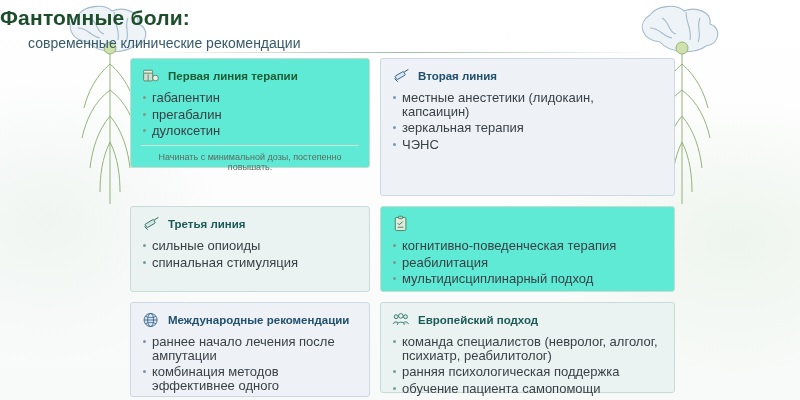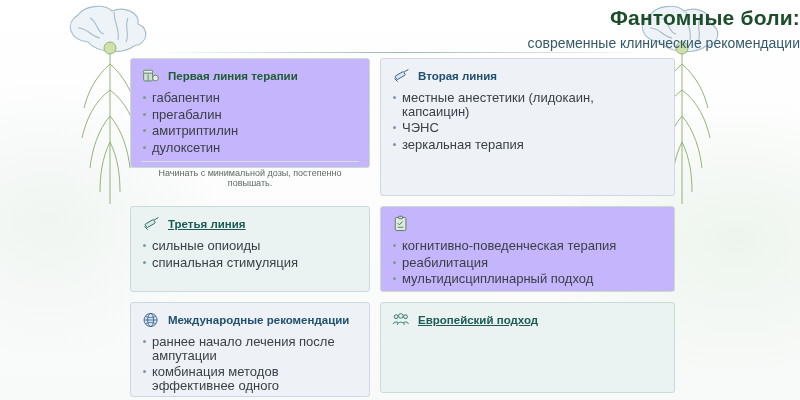--- a/index.html
+++ b/index.html
@@ -11,27 +11,27 @@
     position:relative;
   }
   .bg-wash{
     position:absolute;inset:0;
     background:
       radial-gradient(ellipse 280px 200px at 92% 60%, rgba(226,238,226,.55), rgba(255,255,255,0) 70%),
       radial-gradient(ellipse 240px 200px at 6% 55%, rgba(228,238,232,.5), rgba(255,255,255,0) 70%),
       linear-gradient(180deg,#ffffff 0%, #fbfcfb 60%, #f7faf8 100%);
   }
   
-  .header{position:absolute;top:0;left:0;right:0;height:58px;text-align:right;}
+  .header{position:absolute;top:0;left:0;right:0;height:58px;text-align:left;}
   .title{
     font-size:21px;font-weight:bold;color:#1d4d2b;letter-spacing:.2px;
     margin-top:6px;
   }
   .subtitle{
-    font-size:14px;color:#365a6b;margin-top:5px;
+    font-size:14px;color:#365a6b;margin-top:5px;padding-left:28px;
   }
   .hr{
     position:absolute;top:52px;left:150px;right:150px;height:1px;
     background:linear-gradient(90deg,rgba(160,190,170,0),rgba(140,175,155,.85),rgba(160,190,170,0));
   }
   
   .brain{position:absolute;opacity:.95;}
   .brain-left{left:58px;top:4px;}
   .brain-right{right:50px;top:4px;}
   
@@ -39,28 +39,28 @@
     position:absolute;left:130px;top:58px;width:545px;
   }
   .row{display:flex;gap:10px;margin-bottom:10px;}
   .card{
     border:1px solid #c8d9cc;
     border-radius:3px;
     padding:8px 10px 9px 10px;
     box-sizing:border-box;
     position:relative;
   }
-  .green{background:#c4b5fd;border-color:#cbdcce;}
+  .green{background:#5eead4;border-color:#cbdcce;}
   .blue{background:#eef2f7;border-color:#cdd8e4;}
   .mint{background:#eaf3f1;border-color:#c8dcd7;}
   .card-head{display:flex;align-items:center;gap:7px;margin-bottom:6px;}
   .card-title{font-size:11.5px;font-weight:bold;}
   .t-green{color:#1f5b33;}
   .t-blue{color:#20506e;}
-  .t-teal{color:#1b5a55;text-decoration:underline;}
+  .t-teal{color:#1b5a55;}
   ul{margin:0;padding:0;list-style:none;}
   li{
     font-size:13px;line-height:13.5px;color:#3a4046;
     padding-left:11px;position:relative;margin-bottom:3px;
   }
   li:before{
     content:"";position:absolute;left:2px;top:5px;
     width:3px;height:3px;border-radius:50%;background:#7c9b84;
   }
   .blue li:before{background:#7b95ae;}
@@ -137,39 +137,38 @@
           <rect x="3" y="7" width="11" height="10" rx="1.5" fill="#cfe0d2" stroke="#4e7a57" stroke-width="1"></rect>
           <rect x="3" y="4" width="11" height="3.5" rx="1" fill="#e7f0e8" stroke="#4e7a57" stroke-width="1"></rect>
           <line x1="8.5" y1="9" x2="8.5" y2="17" stroke="#4e7a57" stroke-width="1"></line>
           <rect x="14" y="10" width="7" height="7" rx="3.5" fill="#e7f0e8" stroke="#4e7a57" stroke-width="1"></rect>
         </svg>
         <span class="card-title t-green">Первая линия терапии</span>
       </div>
       <ul>
         <li>габапентин</li>
         <li>прегабалин</li>
-        <li>амитриптилин</li>
         <li>дулоксетин</li>
       </ul>
       <div class="note">Начинать с минимальной дозы, постепенно повышать.</div>
     </div>
 
     <div class="card blue" style="width:295px;height:138px;">
       <div class="card-head">
         <svg class="ic" viewBox="0 0 24 22">
           <rect x="5" y="8" width="12" height="5" rx="1" transform="rotate(-30 11 10.5)" fill="#dbe6f2" stroke="#2c5b80" stroke-width="1"></rect>
           <line x1="16" y1="6" x2="21" y2="3" stroke="#2c5b80" stroke-width="1.2"></line>
           <line x1="4" y1="14" x2="8" y2="18" stroke="#2c5b80" stroke-width="1.2"></line>
         </svg>
         <span class="card-title t-blue">Вторая линия</span>
       </div>
       <ul>
         <li><span>местные анестетики (лидокаин, капсаицин)</span></li>
+        <li>зеркальная терапия</li>
         <li>ЧЭНС</li>
-        <li>зеркальная терапия</li>
       </ul>
     </div>
   </div>
 
   <div class="row">
     <div class="card mint" style="width:240px;height:86px;">
       <div class="card-head">
         <svg class="ic" viewBox="0 0 24 22">
           <rect x="5" y="8" width="12" height="5" rx="1" transform="rotate(-30 11 10.5)" fill="#d7e8e4" stroke="#24675f" stroke-width="1"></rect>
           <line x1="16" y1="6" x2="21" y2="3" stroke="#24675f" stroke-width="1.2"></line>
@@ -223,16 +222,21 @@
         <svg class="ic" viewBox="0 0 24 22">
           <circle cx="6" cy="7" r="2.4" fill="#d7e8e4" stroke="#24675f" stroke-width="1"></circle>
           <path d="M2.5 16 C2.5 12.5 9.5 12.5 9.5 16" fill="#d7e8e4" stroke="#24675f" stroke-width="1"></path>
           <circle cx="17.5" cy="7" r="2.4" fill="#d7e8e4" stroke="#24675f" stroke-width="1"></circle>
           <path d="M14 16 C14 12.5 21 12.5 21 16" fill="#d7e8e4" stroke="#24675f" stroke-width="1"></path>
           <circle cx="11.8" cy="6" r="2.8" fill="#e9f4f1" stroke="#24675f" stroke-width="1"></circle>
           <path d="M7.6 17 C7.6 12.5 16 12.5 16 17" fill="#e9f4f1" stroke="#24675f" stroke-width="1"></path>
         </svg>
         <span class="card-title t-teal">Европейский подход</span>
       </div>
+      <ul>
+        <li>команда специалистов (невролог, алголог, психиатр, реабилитолог)</li>
+        <li>ранняя психологическая поддержка</li>
+        <li>обучение пациента самопомощи</li>
+      </ul>
     </div>
   </div>
 
 </div>
 
 </body></html>

